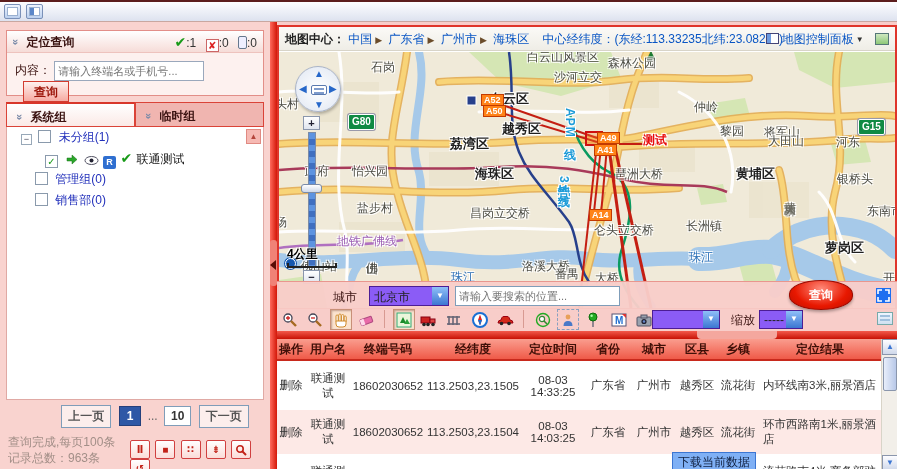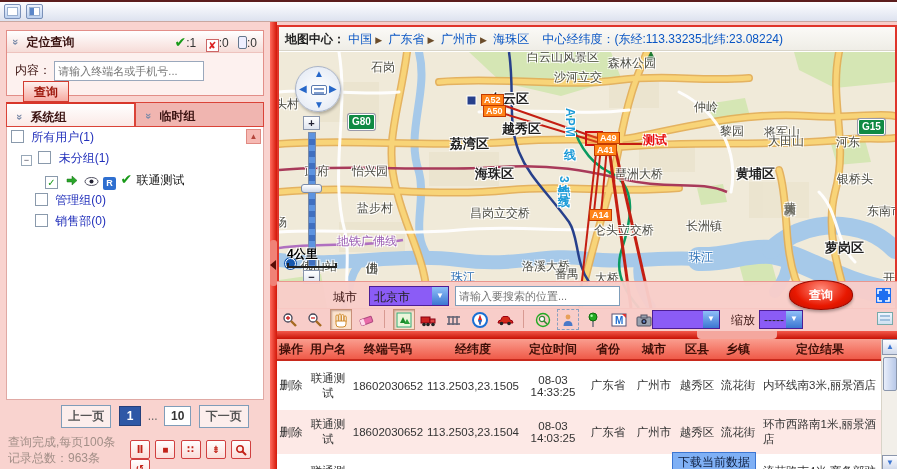--- a/index.html
+++ b/index.html
@@ -220,24 +220,20 @@
         <span>系统组</span>
       </div>
       <div class="tab inactive">
         <span class="chev">»</span>
         <span>临时组</span>
       </div>
     </div>
 
     <div id="treebox">
       <div class="scrollup">▲</div>
-      <div class="trow" style="padding-left:4px">
-        <span class="cb"></span>
-        <span class="lbl">所有用户(1)</span>
-      </div>
       <div class="trow" style="padding-left:14px">
         <span class="exp">−</span>
         <span class="cb"></span>
         <span class="lbl">未分组(1)</span>
       </div>
       <div class="trow" style="padding-left:38px">
         <span class="cb">✓</span>
         <span class="ticon"><svg width="14" height="13">
               <path d="M2 5 h5 V2 l5 4.5 -5 4.5 V8 H2 Z" fill="#2aa62a" stroke="#187018" stroke-width="0.5"></path>
             </svg></span>
@@ -295,20 +291,24 @@
   <div id="right">
     <div id="mapframe">
 
       <div id="mapheader">
         <b>地图中心：</b>
         <span class="bc">中国</span><span class="bsep">▶</span>
         <span class="bc">广东省</span><span class="bsep">▶</span>
         <span class="bc">广州市</span><span class="bsep">▶</span>
         <span class="bc">海珠区</span>
         <span class="coords"><span>中心经纬度：</span><span>(东经:113.33235北纬:23.08224)</span></span>
+        <span id="mh-right">
+          <span class="panelic"></span><span>地图控制面板</span><span class="dtri">▼</span>
+          <span class="greenic"></span>
+        </span>
       </div>
 
       <div id="mapvp">
         <svg id="mapsvg" width="616" height="256" viewBox="0 0 616 256">
 
           <g fill="#d5e6b4">
             <path d="M190,0 L332,0 L342,26 L282,44 L222,30 Z"></path>
             <path d="M515,0 L616,0 L616,30 L556,36 L520,18 Z"></path>
             <path d="M428,52 L466,46 L472,68 L438,74 Z"></path>
             <path d="M552,92 L586,88 L592,110 L558,113 Z"></path>

